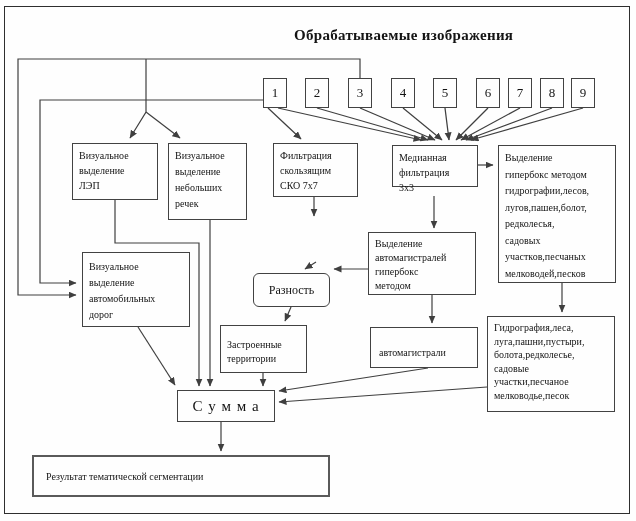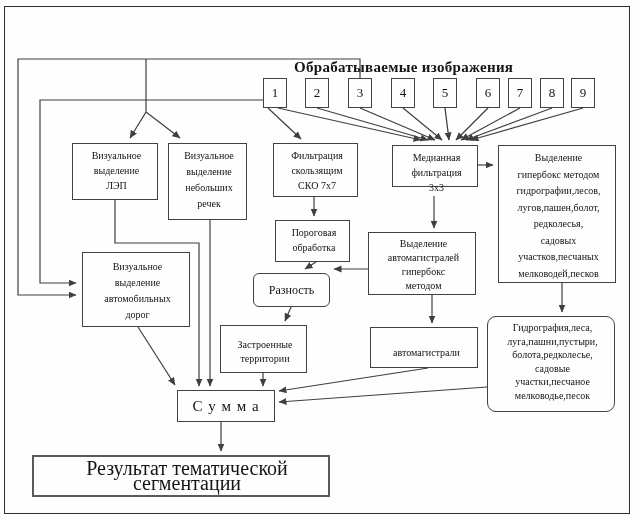--- a/index.html
+++ b/index.html
@@ -8,32 +8,32 @@
     font-family:"Liberation Serif","DejaVu Serif",serif;color:#141414;
   }
   .frame{
     position:absolute;left:4px;top:6px;width:624px;height:506px;
     border:1px solid #2e2e2e;pointer-events:none;
   }
   svg.wires{position:absolute;left:0;top:0;width:636px;height:521px;z-index:1;}
   .node{
     position:absolute;z-index:2;background:#fefefe;border:1px solid #424242;
     box-sizing:border-box;white-space:pre-line;
-    font-size:10px;line-height:15px;padding:4px 3px 0 6px;text-align:center;
+    font-size:10px;line-height:15px;padding:4px 3px 0 6px;
   }
   .node.center{display:flex;align-items:center;justify-content:center;padding:0;white-space:normal;}
   .title{
-    position:absolute;z-index:2;font-weight:bold;font-size:15px;letter-spacing:.3px;margin-top:32px;
+    position:absolute;z-index:2;font-weight:bold;font-size:15px;letter-spacing:.3px;
   }
   .numbox{
     position:absolute;z-index:2;background:#fefefe;border:1px solid #424242;box-sizing:border-box;
     width:24px;height:30px;display:flex;align-items:center;justify-content:center;font-size:13px;
   }
   .sum{font-size:15px;letter-spacing:1px;}
-  .result{font-size:20px;border-width:2px;border-color:#5a5a5a;}
+  .result{font-size:10px;border-width:2px;border-color:#5a5a5a;}
   .diff{font-size:12px;border-radius:6px;}
 </style>
 </head>
 <body>
 
 <div class="stage">
 
   <div class="frame"></div>
 
   <div class="title" style="left:294px;top:27px;">Обрабатываемые изображения</div>
@@ -126,41 +126,39 @@
 
   <div class="node" style="left:498px;top:145px;width:118px;height:138px;line-height:16.5px;">Выделение
 гипербокс методом
 гидрографии,лесов,
 лугов,пашен,болот,
 редколесья,
 садовых
 участков,песчаных
 мелководей,песков</div>
 
-  <div class="node" style="left:275px;top:220px;width:75px;height:42px;">Пороговая
-обработка</div>
 
   <div class="node" style="left:368px;top:232px;width:108px;height:63px;line-height:14px;">Выделение
 автомагистралей
 гипербокс
 методом</div>
 
   <div class="node" style="left:82px;top:252px;width:108px;height:75px;line-height:16px;padding-top:6px;">Визуальное
 выделение
 автомобильных
 дорог</div>
 
   <div class="node center diff" style="left:253px;top:273px;width:77px;height:34px;">Разность</div>
 
   <div class="node" style="left:220px;top:325px;width:87px;height:48px;line-height:14px;padding-top:12px;">Застроенные
 территории</div>
 
   <div class="node" style="left:370px;top:327px;width:108px;height:41px;padding-top:17px;padding-left:8px;">автомагистрали</div>
 
-  <div class="node" style="left:487px;top:316px;width:128px;height:96px;line-height:13.5px;border-radius:9px;">Гидрография,леса,
+  <div class="node" style="left:487px;top:316px;width:128px;height:96px;line-height:13.5px;">Гидрография,леса,
 луга,пашни,пустыри,
 болота,редколесье,
 садовые
 участки,песчаное
 мелководье,песок</div>
 
   <div class="node center sum" style="left:177px;top:390px;width:98px;height:32px;">С у м м а</div>
 
   <div class="node result" style="left:32px;top:455px;width:298px;height:42px;display:flex;align-items:center;padding:0 0 0 12px;white-space:normal;">Результат тематической сегментации</div>
 

